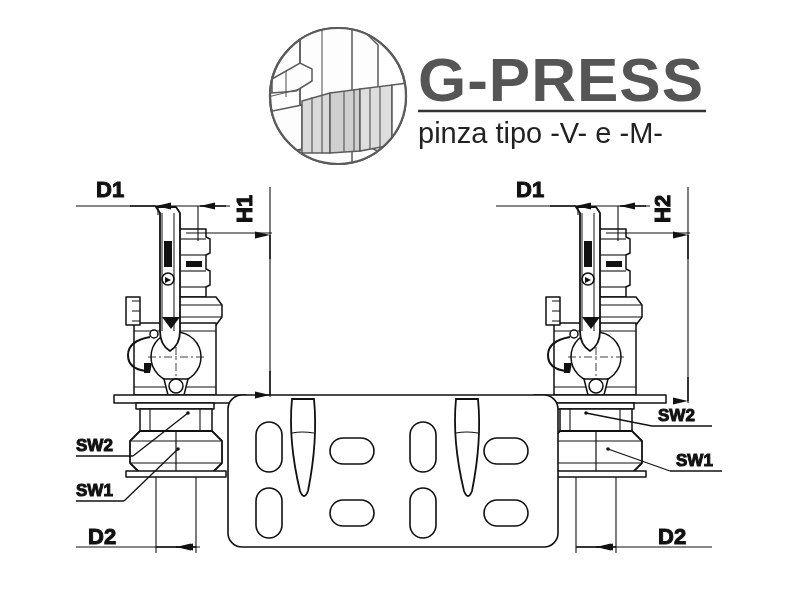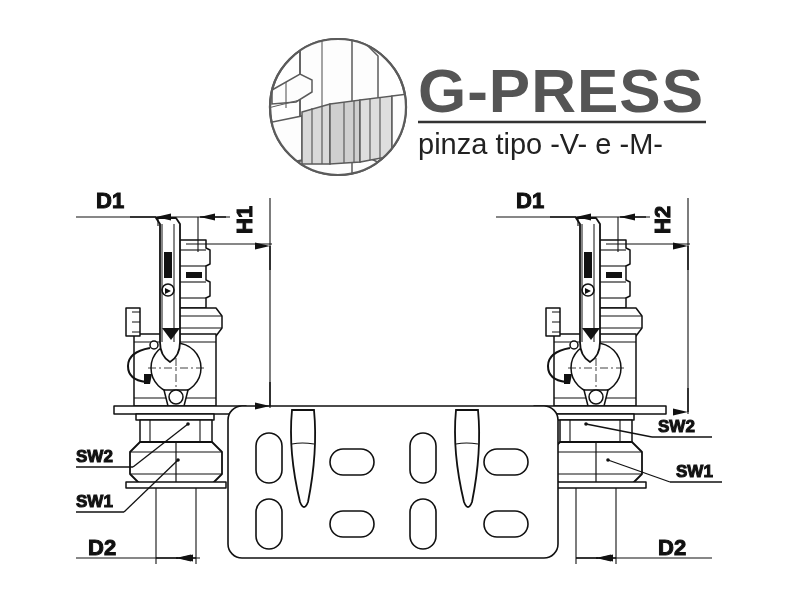--- a/index.html
+++ b/index.html
@@ -1,21 +1,21 @@
 <!DOCTYPE html>
 <html><head>
 <meta charset="utf-8">
 <style>
   html,body{margin:0;padding:0;}
   body{
     width:789px;height:592px;background:#ffffff;
     font-family:"Liberation Sans", sans-serif;
     overflow:hidden;position:relative;
   }
-  #stage{position:absolute;left:0;top:12px;width:789px;height:488px;}
+  #stage{position:absolute;left:0;top:1px;width:789px;height:488px;}
   svg{display:block;}
   .dimtxt{font-family:"Liberation Sans", sans-serif;font-weight:bold;fill:#111;}
   .brand{font-family:"Liberation Sans", sans-serif;}
 </style>
 </head>
 <body>
 
 <div id="stage">
 
 <svg width="789" height="592" viewBox="0 0 789 592">

